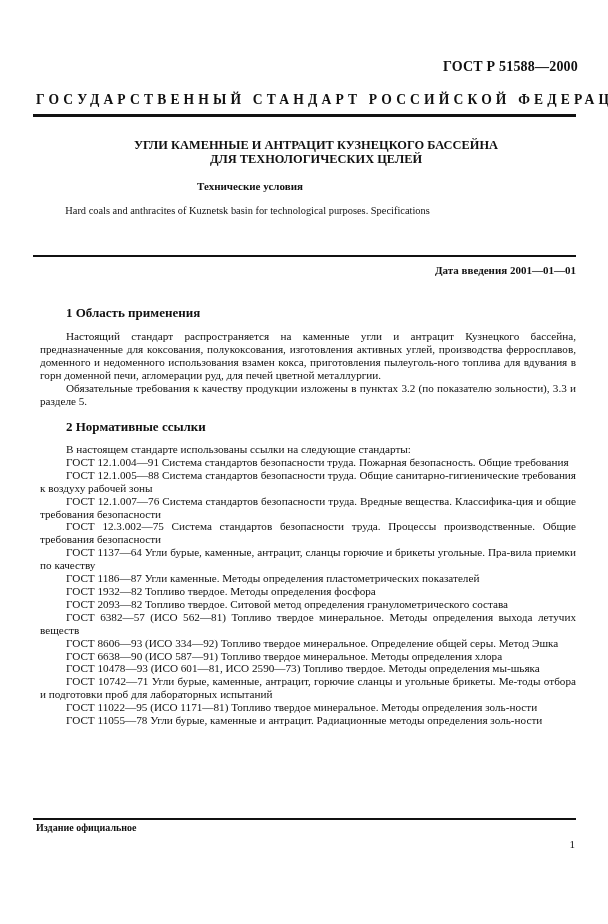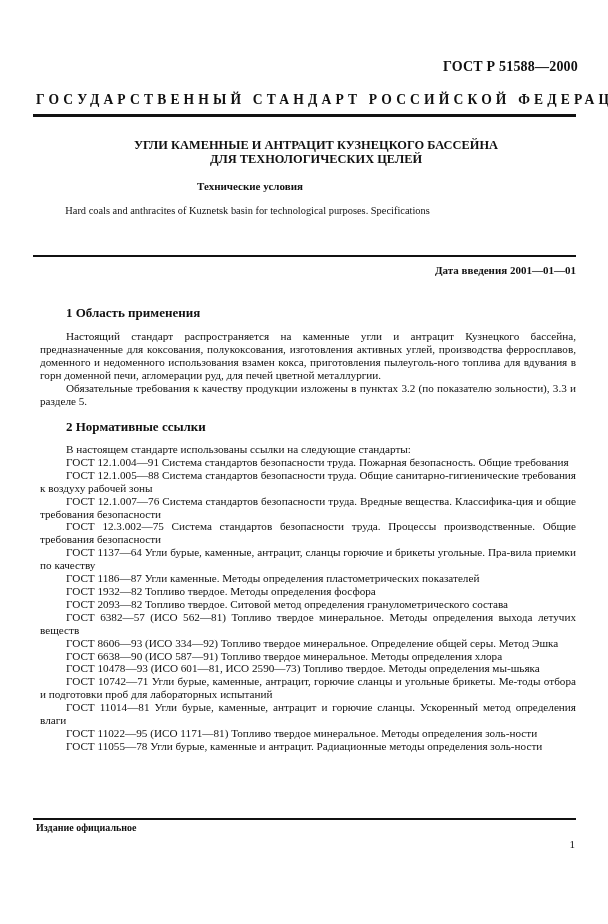--- a/index.html
+++ b/index.html
@@ -56,20 +56,19 @@
   <p class="para last">ГОСТ 12.3.002—75 Система стандартов безопасности труда. Процессы производственные. Общие требования безопасности</p>
   <p class="para last">ГОСТ 1137—64  Угли бурые, каменные, антрацит, сланцы горючие и брикеты угольные. Пра-вила приемки по качеству</p>
   <p class="para last">ГОСТ 1186—87  Угли каменные. Методы определения пластометрических показателей</p>
   <p class="para last">ГОСТ 1932—82  Топливо твердое. Методы определения фосфора</p>
   <p class="para last">ГОСТ 2093—82  Топливо твердое. Ситовой метод определения гранулометрического состава</p>
   <p class="para last">ГОСТ 6382—57 (ИСО 562—81) Топливо твердое минеральное. Методы определения выхода летучих веществ</p>
   <p class="para last">ГОСТ 8606—93 (ИСО 334—92) Топливо твердое минеральное. Определение общей серы. Метод Эшка</p>
   <p class="para last">ГОСТ 6638—90 (ИСО 587—91)  Топливо твердое минеральное. Методы определения хлора</p>
   <p class="para last">ГОСТ 10478—93 (ИСО 601—81, ИСО 2590—73)  Топливо твердое. Методы определения мы-шьяка</p>
   <p class="para last">ГОСТ 10742—71  Угли бурые, каменные, антрацит, горючие сланцы и угольные брикеты. Ме-тоды отбора и подготовки проб для лабораторных испытаний</p>
-  <p class="para last">ГОСТ 11014—81 Угли бурые, каменные, антрацит и горючие сланцы. Ускоренный метод определения влаги</p>
   <p class="para last">ГОСТ 11022—95 (ИСО 1171—81)  Топливо твердое минеральное. Методы определения золь-ности</p>
   <p class="para last">ГОСТ 11055—78  Угли бурые, каменные и антрацит. Радиационные методы определения золь-ности</p>
 </div>
 
 <div class="abs rule foot"></div>
 <div class="abs edition">Издание официальное</div>
 <div class="abs page-num">1</div>
 
 </body></html>

